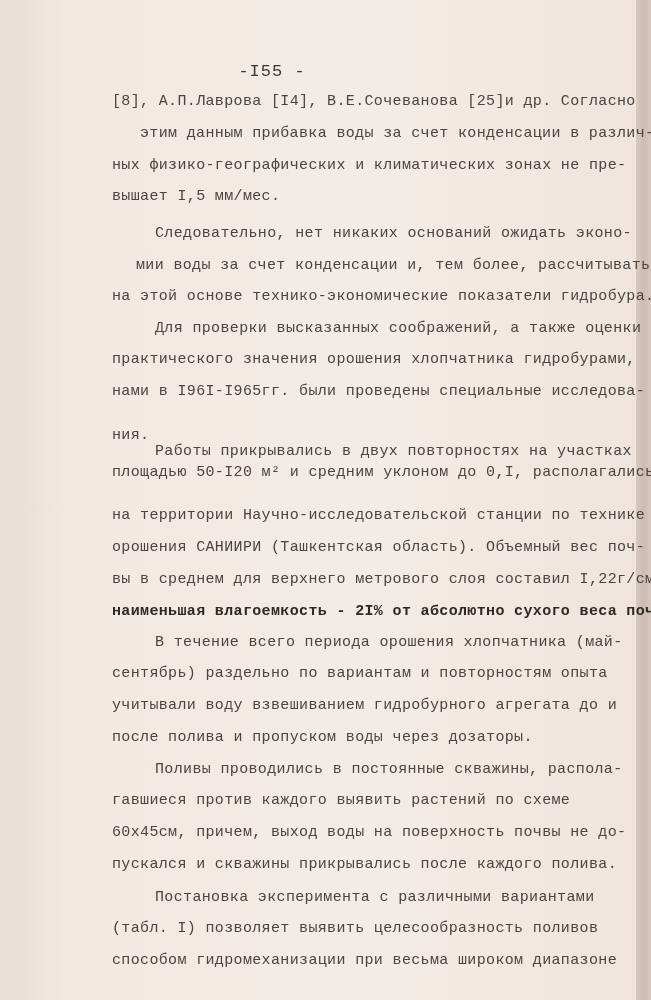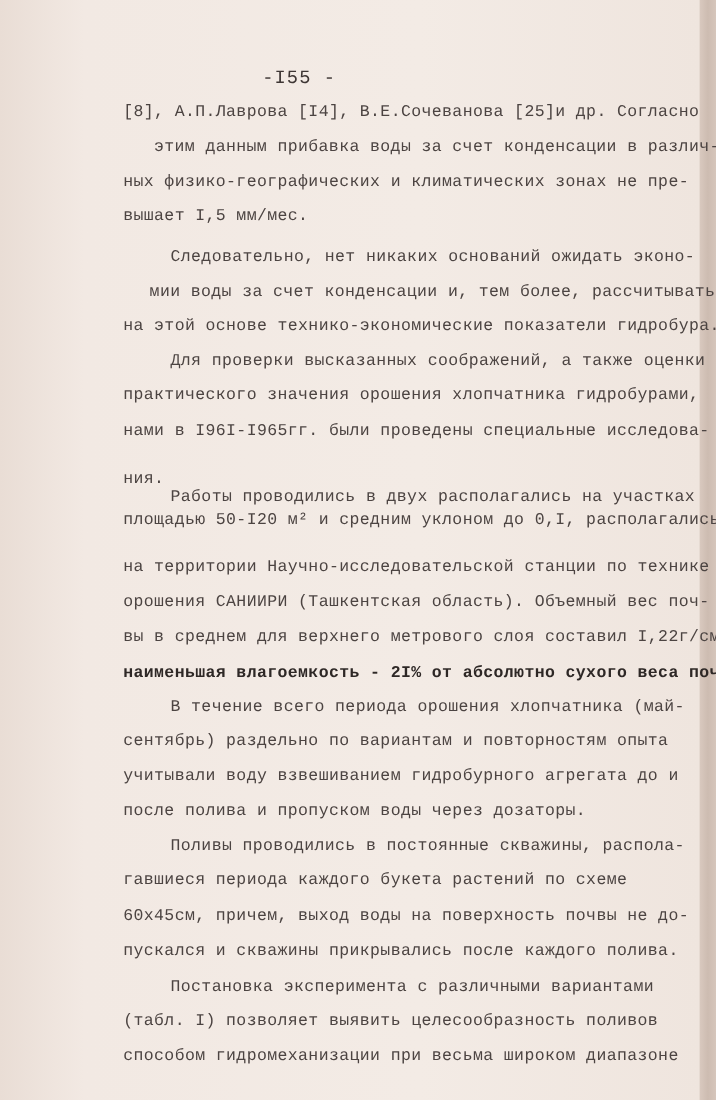--- a/index.html
+++ b/index.html
@@ -42,30 +42,30 @@
     <div class="line" style="top: 125px; margin-left: 28px;">этим данным прибавка воды за счет конденсации в различ-</div>
     <div class="line" style="top: 157px;">ных физико-географических и климатических зонах не пре-</div>
     <div class="line" style="top: 188px;">вышает I,5 мм/мес.</div>
     <div class="line indent" style="top: 225px;">Следовательно, нет никаких оснований ожидать эконо-</div>
     <div class="line" style="top: 257px; padding-left: 24px;">мии воды за счет конденсации и, тем более, рассчитывать</div>
     <div class="line" style="top: 288px;">на этой основе технико-экономические показатели гидробура.</div>
     <div class="line indent" style="top: 320px;">Для проверки высказанных соображений, а также оценки</div>
     <div class="line" style="top: 351px;">практического значения орошения хлопчатника гидробурами,</div>
     <div class="line" style="top: 383px;">нами в I96I-I965гг. были проведены специальные исследова-</div>
     <div class="line" style="top: 427px;">ния.</div>
-    <div class="line indent" style="top: 443px;">Работы проводились в двух располагались на участках</div>
+    <div class="line indent" style="top: 443px;">Работы прикрывались в двух повторностях на участках</div>
     <div class="line" style="top: 464px;">площадью 50-I20 м² и средним уклоном до 0,I, располагались</div>
     <div class="line" style="top: 507px;">на территории Научно-исследовательской станции по технике</div>
     <div class="line" style="top: 539px;">орошения САНИИРИ (Ташкентская область). Объемный вес поч-</div>
     <div class="line" style="top: 571px;">вы в среднем для верхнего метрового слоя составил I,22г/см³;</div>
     <div class="line bold" style="top: 603px;">наименьшая влагоемкость - 2I% от абсолютно сухого веса почвы.</div>
     <div class="line indent" style="top: 634px;">В течение всего периода орошения хлопчатника (май-</div>
     <div class="line" style="top: 665px;">сентябрь) раздельно по вариантам и повторностям опыта</div>
     <div class="line" style="top: 697px;">учитывали воду взвешиванием гидробурного агрегата до и</div>
     <div class="line" style="top: 729px;">после полива и пропуском воды через дозаторы.</div>
     <div class="line indent" style="top: 761px;">Поливы проводились в постоянные скважины, распола-</div>
-    <div class="line" style="top: 792px;">гавшиеся периода каждого букета растений по схеме</div>
+    <div class="line" style="top: 792px;">гавшиеся против каждого выявить растений по схеме</div>
     <div class="line" style="top: 824px;">60х45см, причем, выход воды на поверхность почвы не до-</div>
     <div class="line" style="top: 856px; text-align: center;">пускался и скважины прикрывались после каждого полива.</div>
     <div class="line indent" style="top: 889px;">Постановка эксперимента с различными вариантами</div>
     <div class="line" style="top: 920px;">(табл. I) позволяет выявить целесообразность поливов</div>
     <div class="line" style="top: 952px;">способом гидромеханизации при весьма широком диапазоне</div>
   </div>
 
 </body></html>

